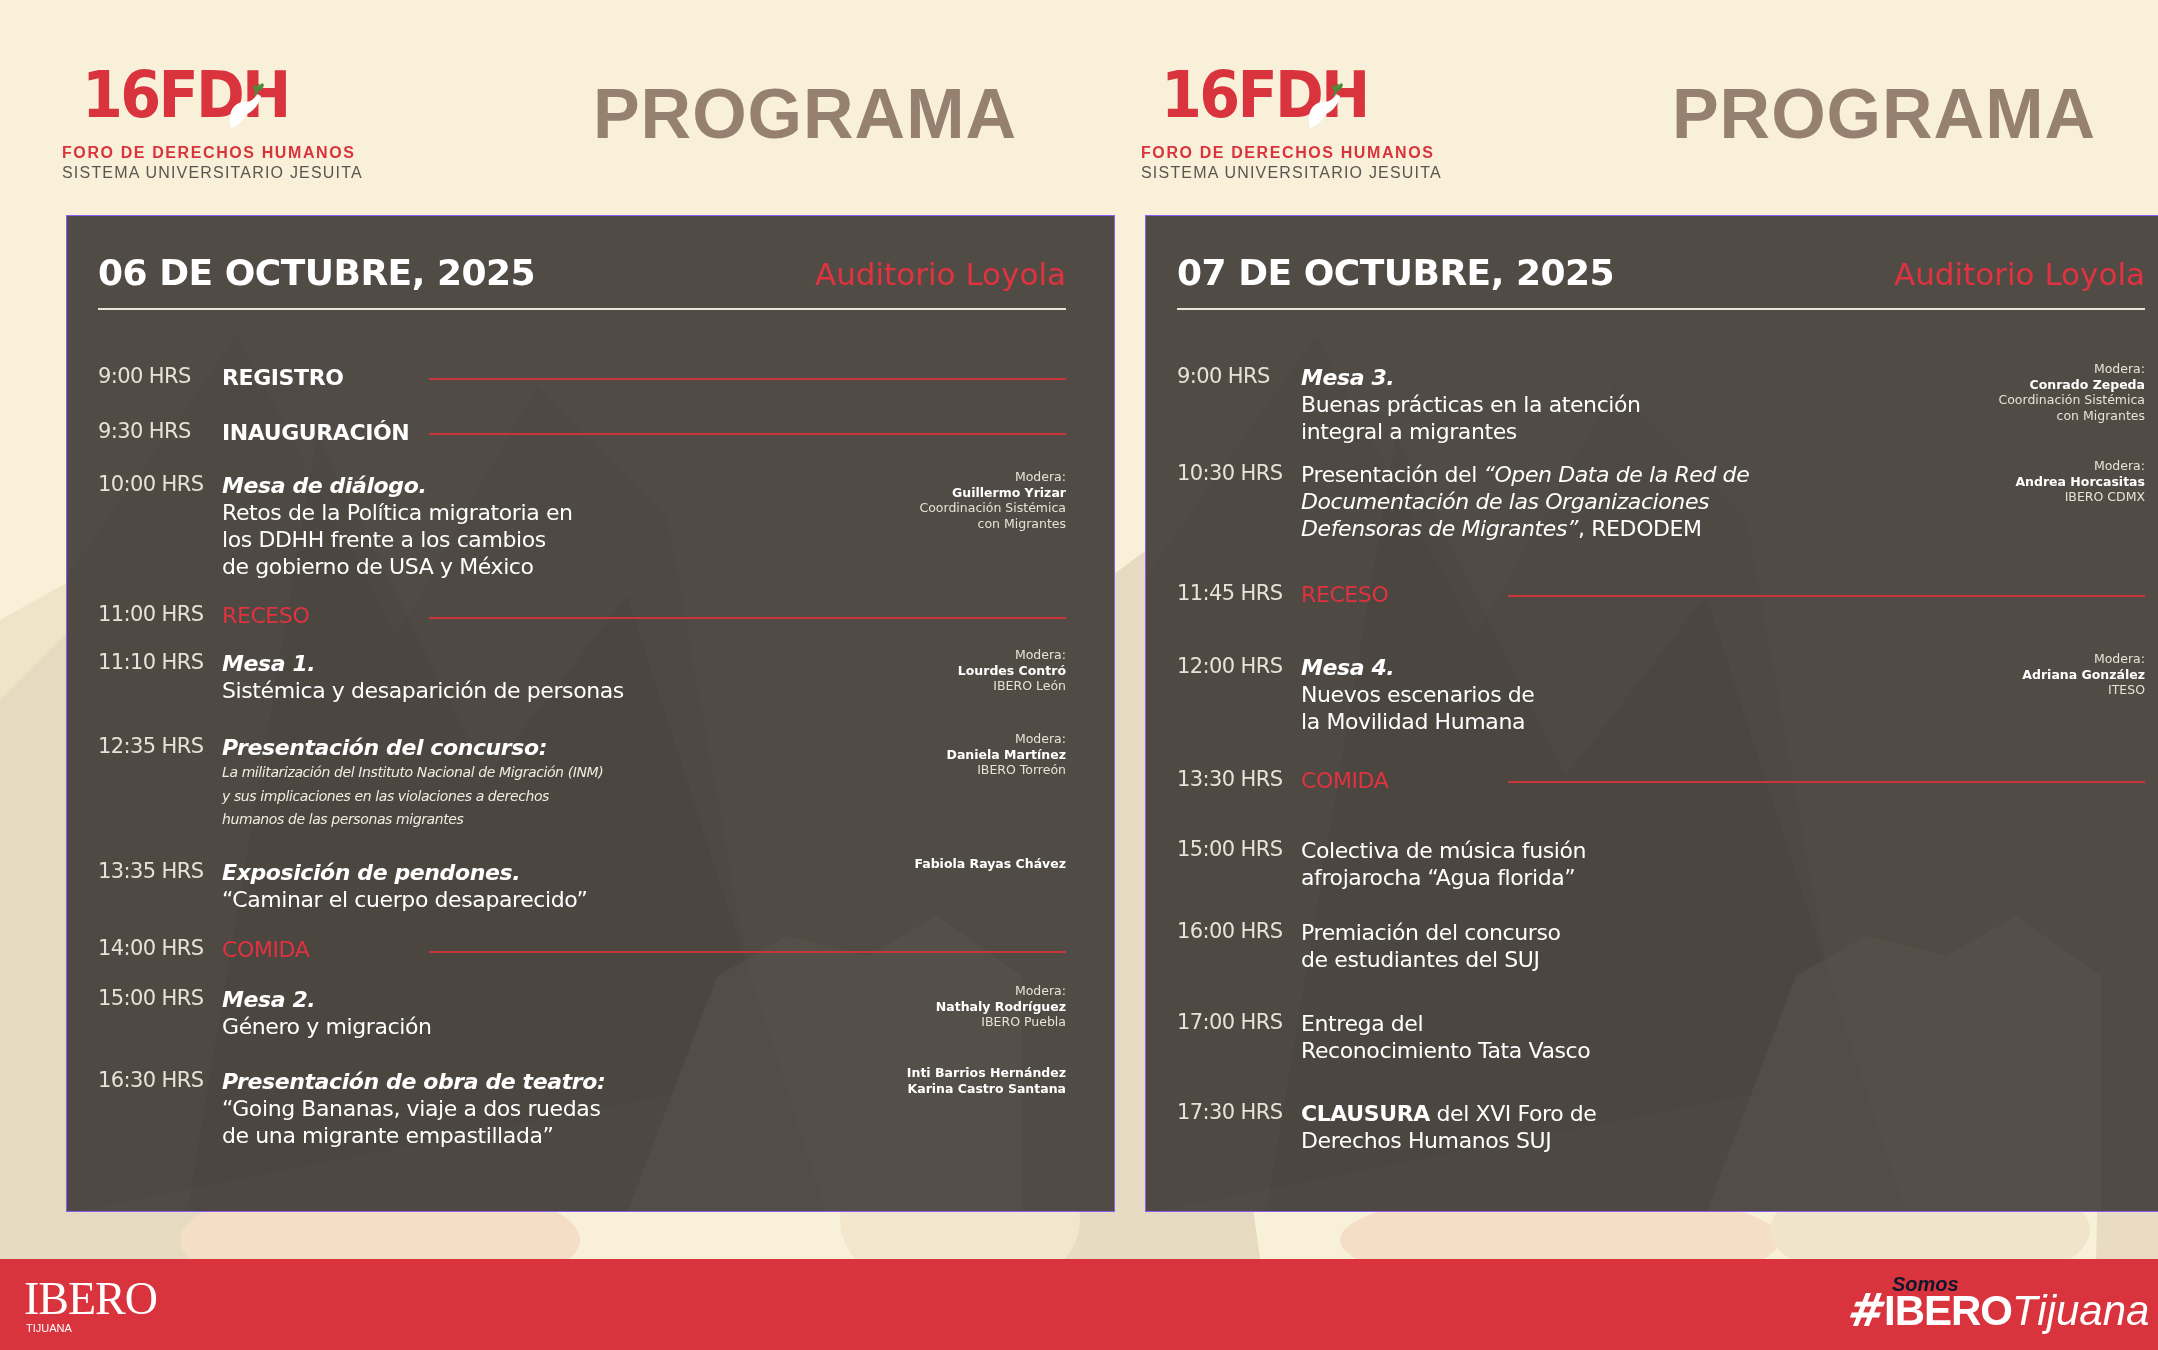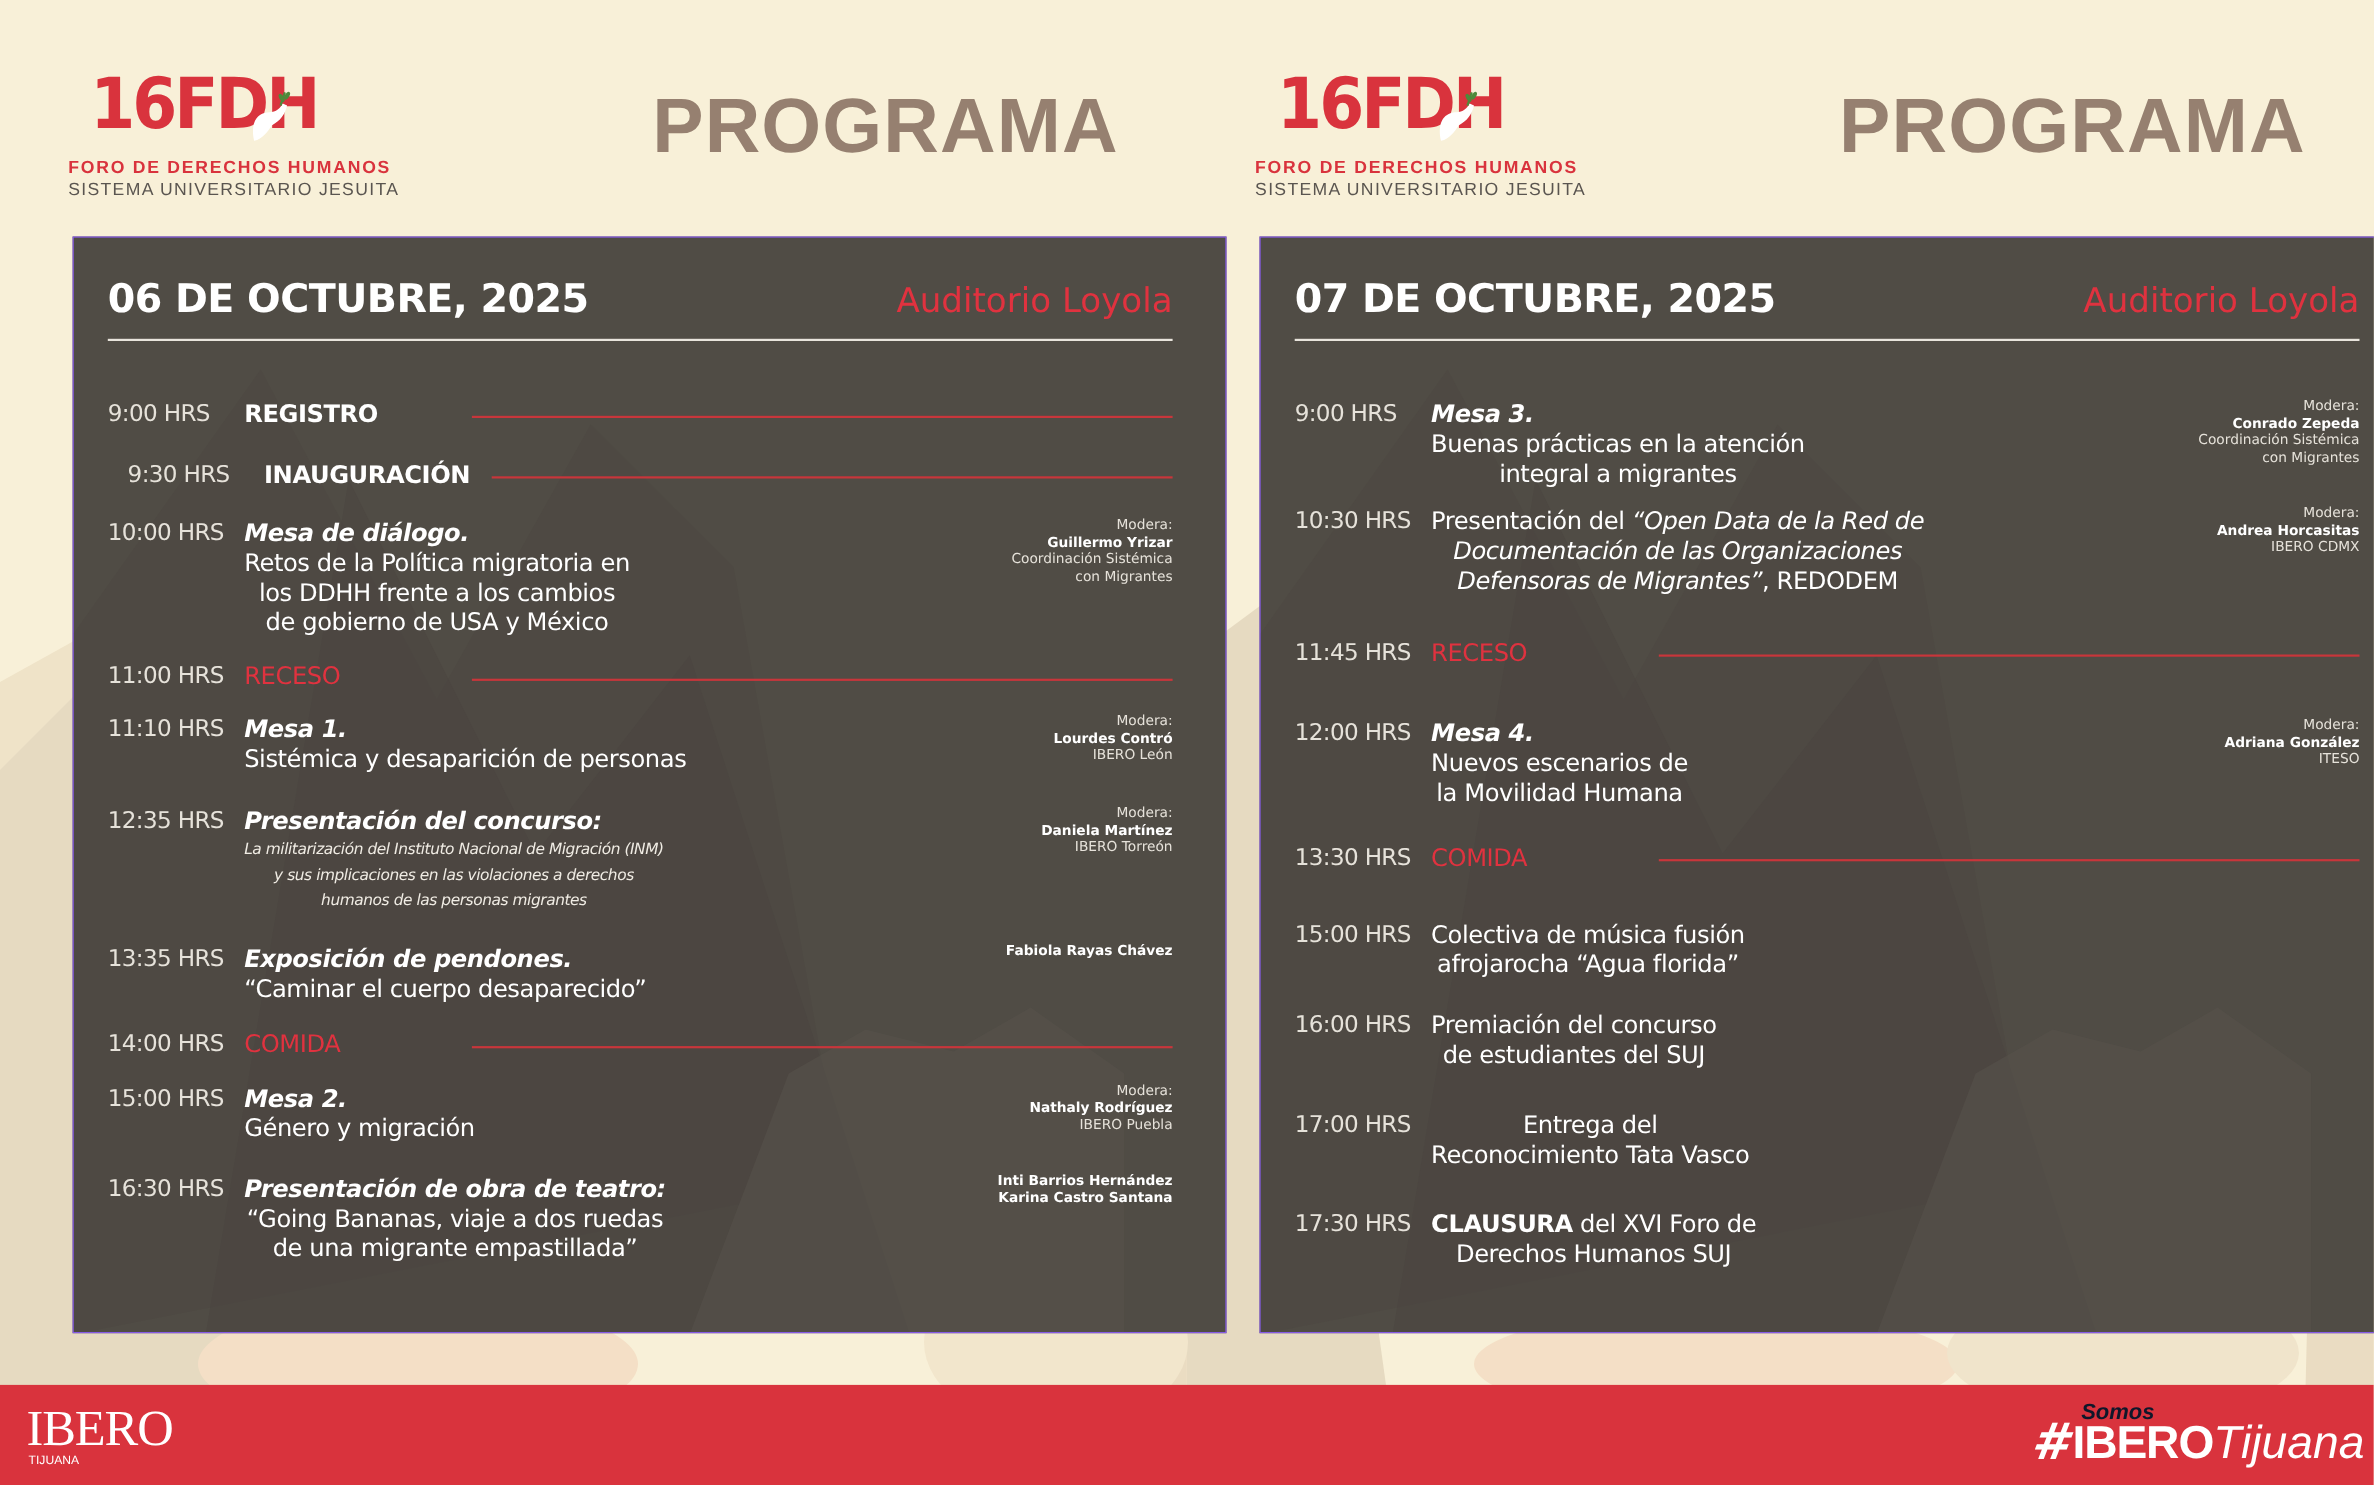--- a/index.html
+++ b/index.html
@@ -74,21 +74,20 @@
     font-family: "DejaVu Sans", sans-serif; font-weight: bold;
     font-size: 22px; line-height: 27px; color: #FFFFFF; white-space: nowrap;
     letter-spacing: -0.4px;
   }
   .ev-title.italic { font-style: italic; }
   .ev-title.red { color: #E0323F; font-weight: normal; }
   .ev-desc {
     font-family: "DejaVu Sans", sans-serif;
     font-size: 22px; line-height: 27px; color: #FFFFFF; white-space: nowrap;
     letter-spacing: -0.4px;
-    text-align: center;
   }
   .ev-desc.italic { font-style: italic; font-size: 14px; line-height: 23.5px; color: #F0ECE4; }
   .red-line {
     position: absolute; height: 2px; background: #C8363B; right: 0;
   }
   .mod {
     position: absolute; right: 0; top: 0; text-align: right;
     font-family: "DejaVu Sans", sans-serif; font-size: 12.5px; line-height: 15.5px;
     color: #E6E2DA; white-space: nowrap;
   }
@@ -171,21 +170,21 @@
       <div class="divider"></div>
 
       <div class="row" style="top:148px;height:30px;">
         <span class="time">9:00 HRS</span>
         <div class="event">
             <div class="ev-title">REGISTRO</div>
           </div>
         <div class="red-line" style="left:331px;top:14px;"></div>
       </div>
 
-      <div class="row" style="top:203px;height:30px;margin-left:18px;">
+      <div class="row" style="top:203px;height:30px;">
         <span class="time">9:30 HRS</span>
         <div class="event">
             <div class="ev-title">INAUGURACIÓN</div>
           </div>
         <div class="red-line" style="left:331px;top:14px;"></div>
       </div>
 
       <div class="row" style="top:256px;height:110px;">
         <span class="time">10:00 HRS</span>
         <div class="event">

